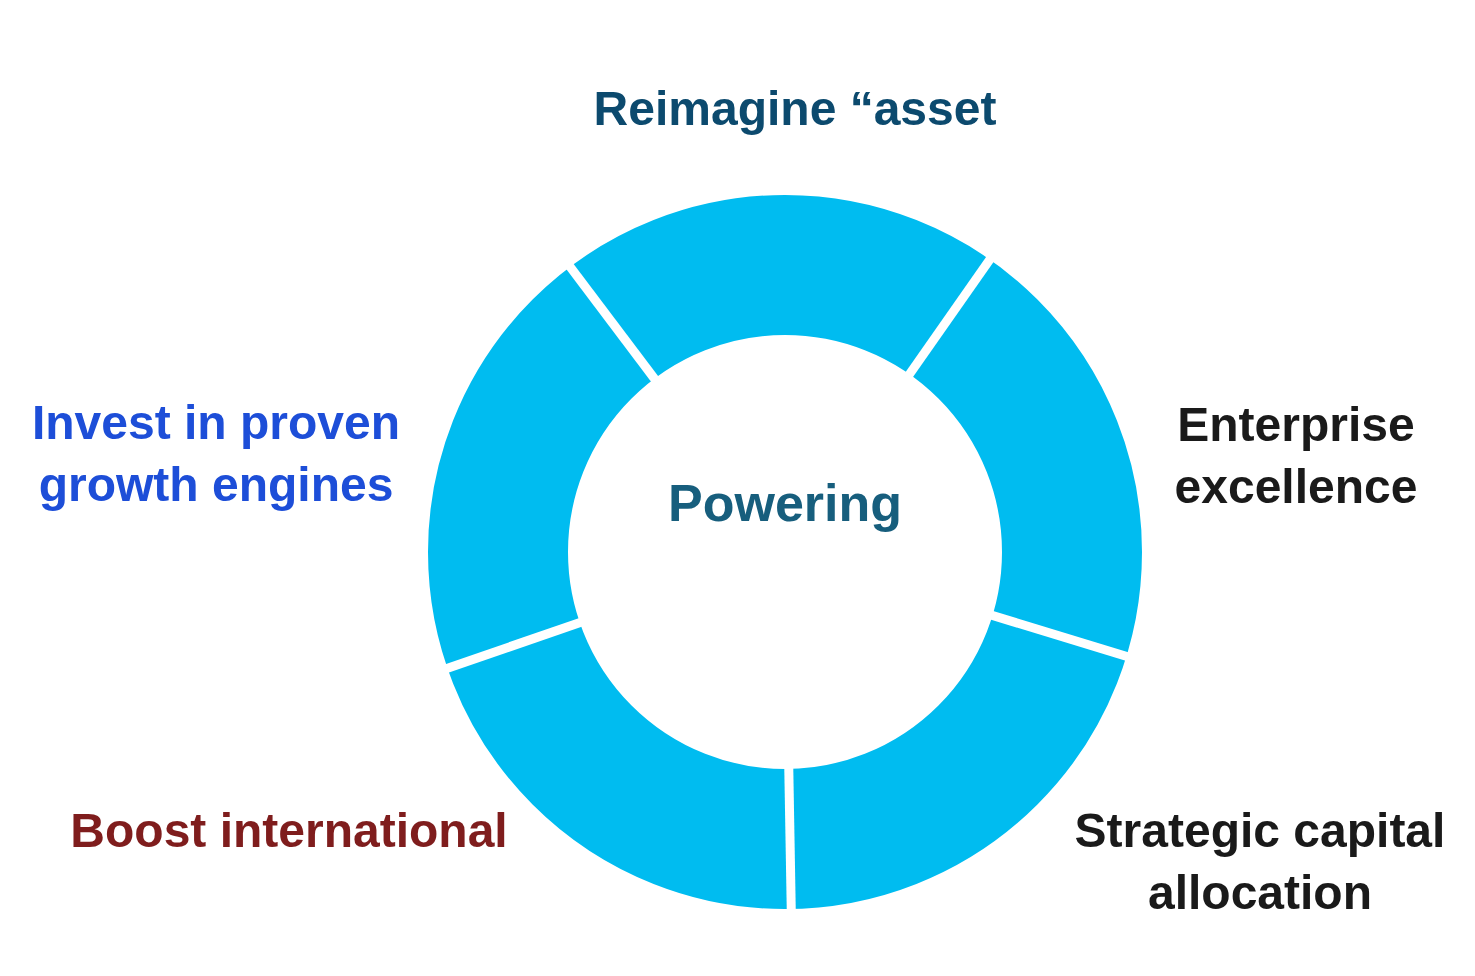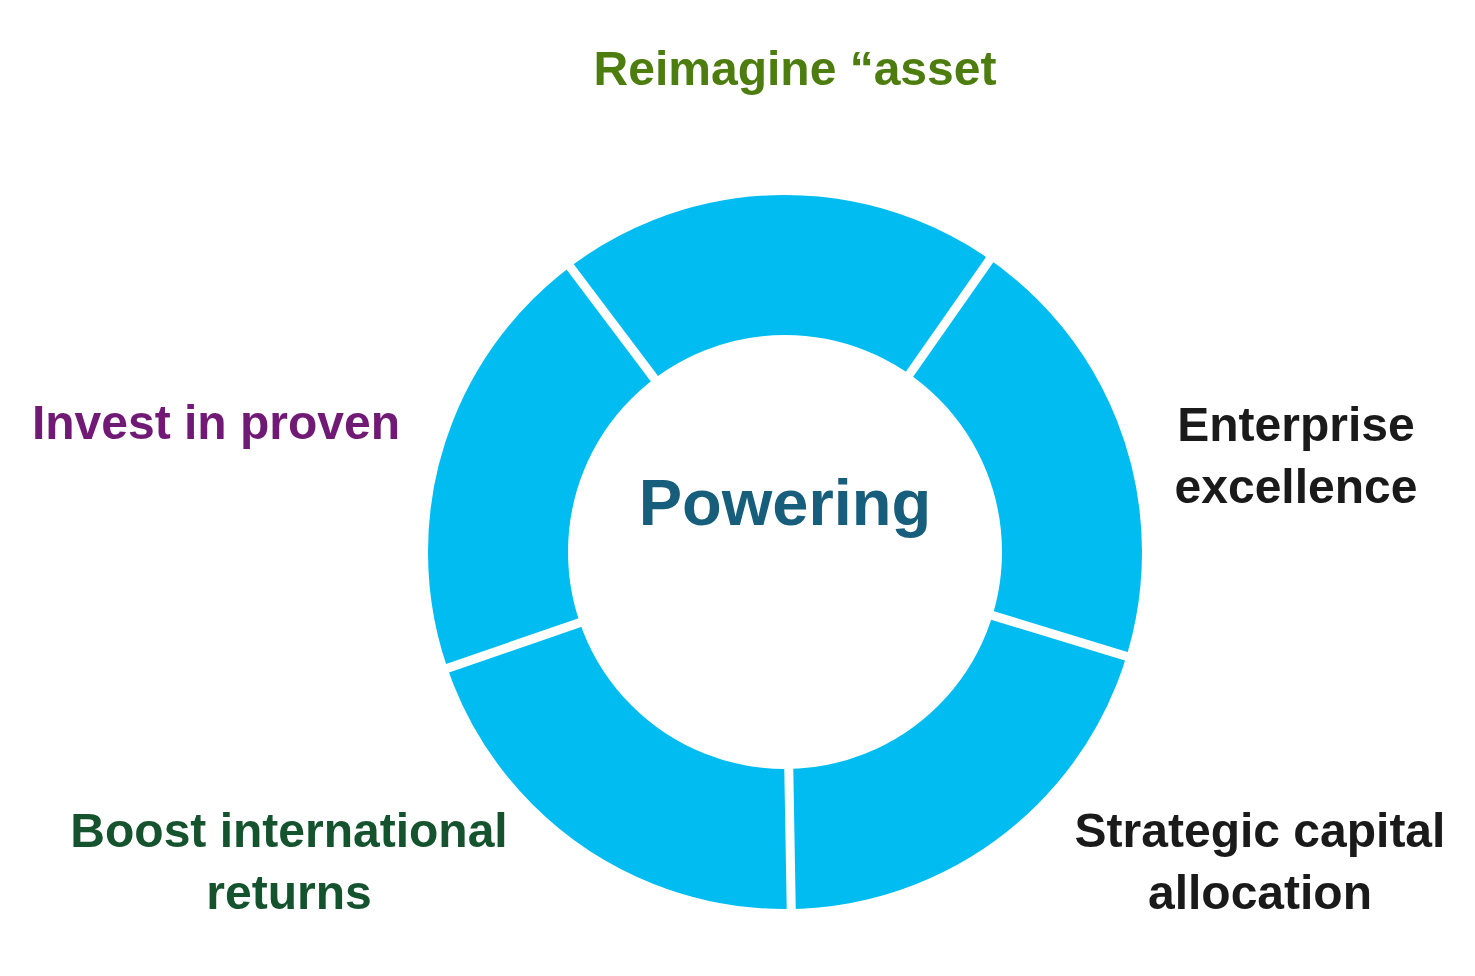--- a/index.html
+++ b/index.html
@@ -36,21 +36,21 @@
   .label-right        { left: 1096px; top: 394px; width: 400px; }
   .label-bottom-right { left: 1000px; top: 800px; width: 520px; }
   .label-bottom-left  { left: 19px;   top: 800px; width: 540px; }
   .label-left         { left: 0px;    top: 392px; width: 432px; }
   .center-title {
     position: absolute;
     left: 535px;
     top: 462px;
     width: 500px;
     font-weight: bold;
-    font-size: 65px;
+    font-size: 52px;
     line-height: 82px;
     text-align: center;
     color: #175e7d;
     white-space: nowrap;
   }
 </style>
 </head>
 <body>
 
 <div class="canvas" style="background: rgb(255, 255, 255);">
@@ -59,40 +59,40 @@
     <g id="ring-group">
         <circle cx="785" cy="552" r="287" fill="none" stroke="#00BCF0" stroke-width="140"></circle>
         <line x1="899.1417108338582" y1="388.98874318649064" x2="998.9440107589402" y2="246.45628748020607" stroke="#FFFFFF" stroke-width="9"></line>
         <line x1="665.2388103927424" y1="393.07153350058877" x2="560.522996364286" y2="254.1089547523598" stroke="#FFFFFF" stroke-width="9"></line>
         <line x1="596.841803455736" y1="616.7880627369742" x2="432.32157130145487" y2="673.4369216125194" stroke="#FFFFFF" stroke-width="9"></line>
         <line x1="788.4730288810193" y1="750.9696913361219" x2="791.5097476011066" y2="924.9431902933339" stroke="#FFFFFF" stroke-width="9"></line>
         <line x1="975.3046464366441" y1="610.1819692398245" x2="1141.7016739742123" y2="661.0546458615806" stroke="#FFFFFF" stroke-width="9"></line>
       </g>
   </svg>
 
-  <div class="seg-label label-top" style="color: #4d7c0f;">
+  <div class="seg-label label-top" style="color: #0c4a6e; margin-top: 40px;">
     <div>Reimagine “asset</div>
   </div>
 
   <div class="seg-label label-right" style="color: rgb(26, 26, 26);">
     <div>Enterprise</div>
     <div>excellence</div>
   </div>
 
   <div class="seg-label label-bottom-right" style="color: rgb(26, 26, 26);">
     <div>Strategic capital</div>
     <div>allocation</div>
   </div>
 
-  <div class="seg-label label-bottom-left" style="color: #14532d;">
+  <div class="seg-label label-bottom-left" style="color: #7f1d1d;">
     <div>Boost international</div>
-    <div>returns</div>
   </div>
 
-  <div class="seg-label label-left" style="color: #701a75;">
+  <div class="seg-label label-left" style="color: #1d4ed8;">
     <div>Invest in proven</div>
+    <div>growth engines</div>
   </div>
 
   <div class="center-title" style="color: rgb(23, 94, 125);">
     <div>Powering</div>
   </div>
 
 </div>
 
 </body></html>

